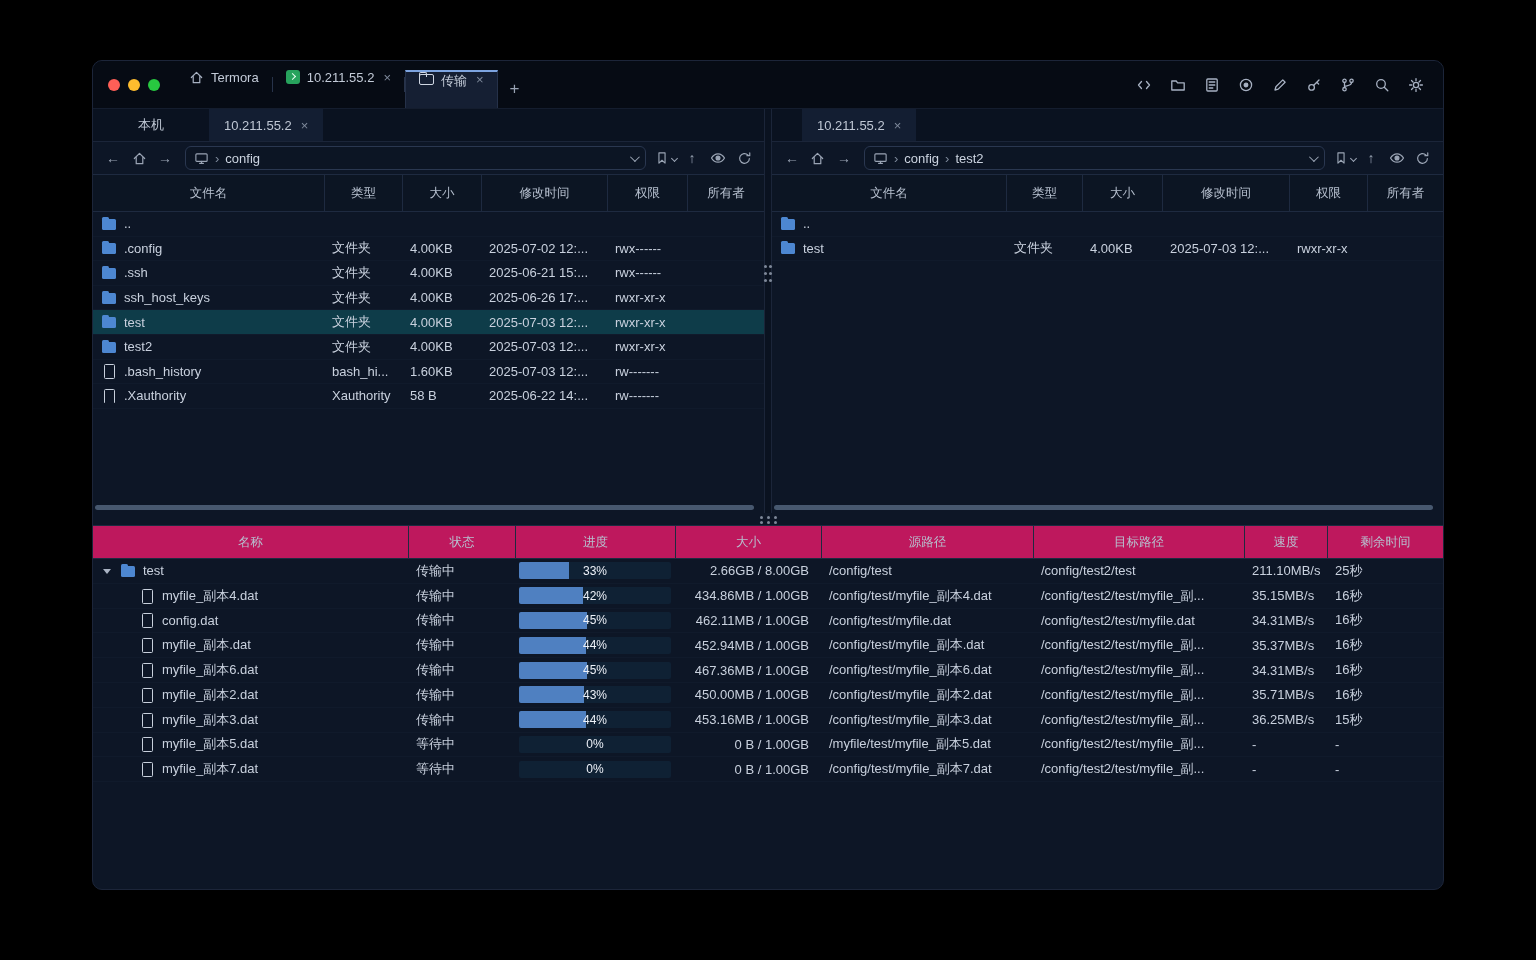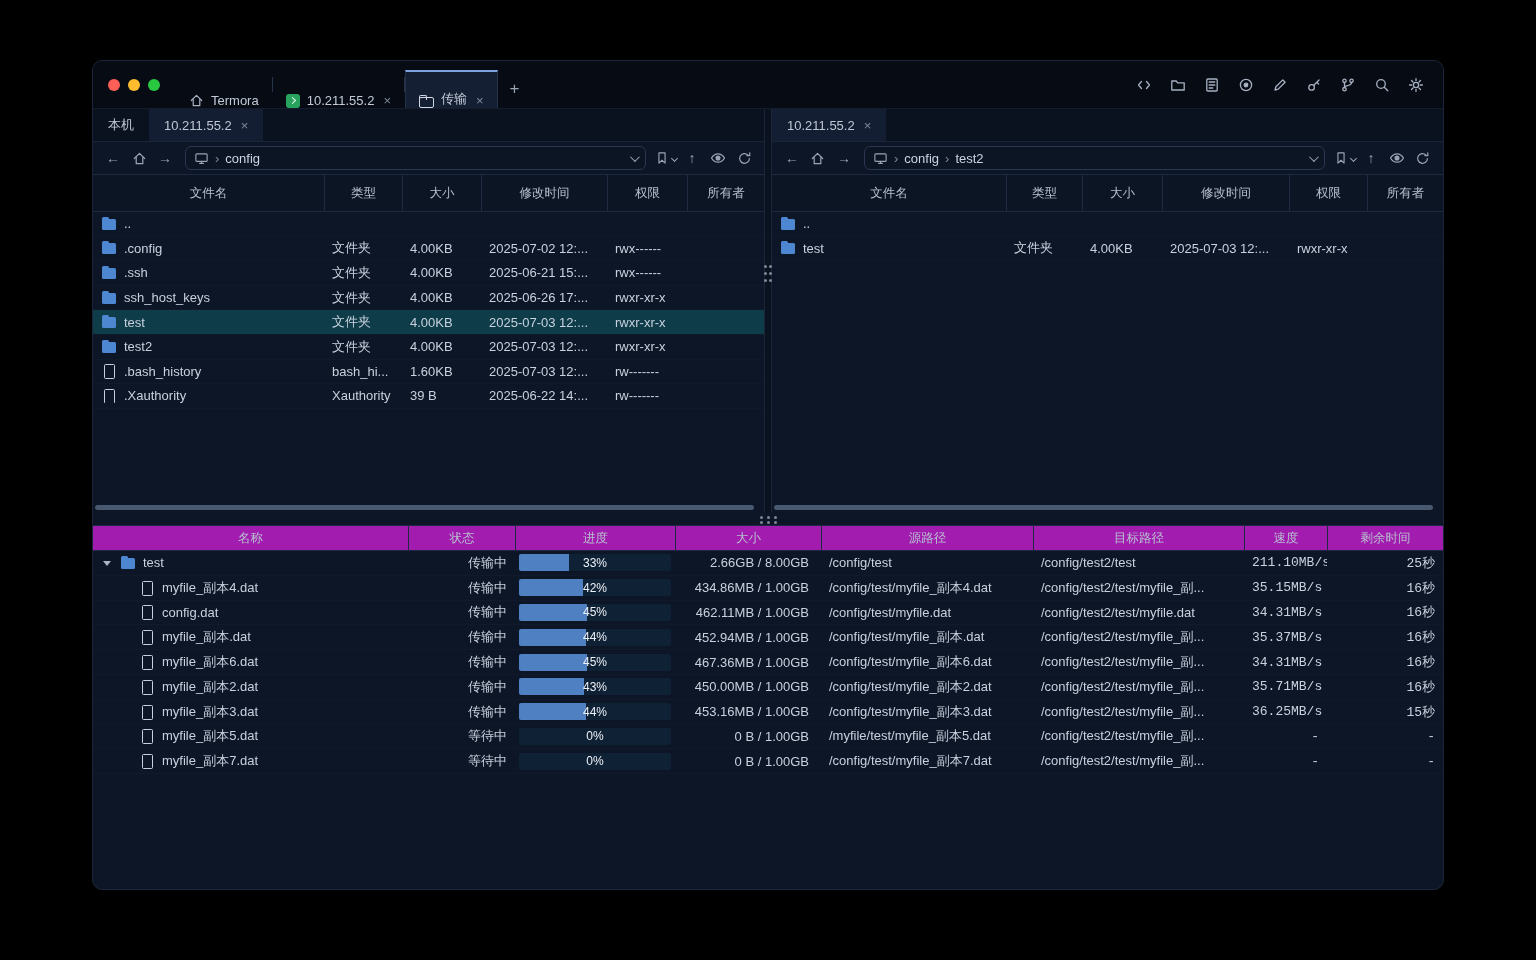--- a/index.html
+++ b/index.html
@@ -9,21 +9,21 @@
   .window { position:absolute; left:92px; top:60px; width:1352px; height:830px;
     background:#0d1626; border-radius:10px; overflow:hidden; display:flex; flex-direction:column;
     border:1px solid #1c2539; box-shadow:0 30px 90px rgba(0,0,0,.95), 0 8px 30px rgba(0,0,0,.8);
     color:#c9d1de; font-size:13px; }
 
   
   .titlebar { height:48px; background:#060b14; display:flex; align-items:stretch; flex:0 0 auto; border-bottom:1px solid #141d2e; }
   .traffic { display:flex; align-items:center; gap:8px; padding:0 16px 0 15px; }
   .tl { width:12px; height:12px; border-radius:50%; display:inline-block; }
   .ttabs { display:flex; align-items:flex-end; }
-  .ttab { height:38px; display:flex; align-items:flex-end; gap:7px; padding:0 13px; color:#c3cbd8; white-space:nowrap; }
+  .ttab { height:38px; display:flex; align-items:flex-start; gap:7px; padding:0 13px; color:#c3cbd8; white-space:nowrap; }
   .ttab.active { background:#151f33; border-top:2px solid #7da4e0; border-left:1px solid #253149; border-right:1px solid #253149; }
   .tsep { width:1px; height:15px; background:#27334a; align-self:center; }
   .x { color:#7f8a9c; font-size:13px; margin-left:2px; }
   .plusbtn { color:#98a2b3; font-size:17px; padding:0 12px; display:flex; align-items:center; height:38px; }
   .tb-icons { margin-left:auto; display:flex; align-items:center; gap:8px; padding-right:14px; }
   .tbi { width:26px; height:26px; display:flex; align-items:center; justify-content:center; border-radius:6px; color:#a7b1c2; }
   .tbi svg { stroke:#a7b1c2; fill:none; stroke-width:1.3; stroke-linecap:round; stroke-linejoin:round; }
   .term-ico { width:14px; height:14px; border-radius:3px; background:#27a35d; position:relative; flex:0 0 auto; }
   .term-ico::after { content:""; position:absolute; left:4px; top:3.5px; width:4px; height:4px;
     border-right:1.5px solid #eafff2; border-top:1.5px solid #eafff2; transform:rotate(45deg); }
@@ -31,21 +31,21 @@
   .wfold::after { content:""; position:absolute; inset:2px 0 0 0; border:1.3px solid #cfd6e2; border-radius:2px; }
   .wfold::before { content:""; position:absolute; left:0; top:0; width:6px; height:4px; border:1.3px solid #cfd6e2; border-bottom:none; border-radius:2px 2px 0 0; }
 
   
   .main { display:flex; height:404px; flex:0 0 auto; }
   .pane { width:672px; display:flex; flex-direction:column; background:#0d1626; min-width:0; }
   .pane.left  { --cols:231px 78px 79px 126px 80px 1fr; }
   .pane.right { --cols:234px 76px 80px 127px 78px 1fr; }
 
   .ptabs { height:33px; display:flex; align-items:stretch; background:#0a1220; border-bottom:1px solid #1b2539; flex:0 0 auto; }
-  .ptab { display:flex; align-items:center; gap:7px; padding:0 15px; color:#bfc7d4; }
+  .ptab { display:flex; align-items:center; gap:7px; padding:0 15px; color:#bfc7d4;margin-left:30px; }
   .ptab.active { background:#131e32; }
   .ptab .x { display:none; }
   .ptab.showx .x { display:inline; }
 
   .ptoolbar { height:32px; display:flex; align-items:center; padding:0 8px; gap:2px; flex:0 0 auto; }
   .navbtn { min-width:24px; height:24px; display:flex; align-items:center; justify-content:center; color:#9aa4b4; font-size:14px; border-radius:5px; gap:2px; }
   .navbtn svg { stroke:#9aa4b4; fill:none; stroke-width:1.3; stroke-linecap:round; stroke-linejoin:round; }
   .pathbar { flex:1; height:24px; border:1px solid #2a3750; border-radius:6px; display:flex; align-items:center; gap:6px; padding:0 8px; margin:0 6px; background:#0c1524; }
   .pathbar svg { stroke:#9aa4b4; fill:none; stroke-width:1.2; stroke-linecap:round; }
   .pathbar .seg { color:#ccd4e0; font-size:13px; }
@@ -76,30 +76,30 @@
   .vsplit { width:8px; background:#0a1220; border-left:1px solid #1b2539; border-right:1px solid #1b2539; display:flex; align-items:center; justify-content:center; }
   .vdots { width:3px; height:3px; border-radius:50%; background:#7d8798; position:relative; left:-2px; top:-45px;
     box-shadow:0 7px 0 #7d8798, 0 14px 0 #7d8798, 5px 0 0 #7d8798, 5px 7px 0 #7d8798, 5px 14px 0 #7d8798; }
 
   .hsplit { height:12px; display:flex; align-items:center; justify-content:center; background:#0d1626; flex:0 0 auto; }
   .hdots { width:3px; height:3px; border-radius:50%; background:#7d8798; position:relative; left:-7px; top:-2px;
     box-shadow:7px 0 0 #7d8798, 14px 0 0 #7d8798, 0 5px 0 #7d8798, 7px 5px 0 #7d8798, 14px 5px 0 #7d8798; }
 
   
   .transfers { flex:1 1 auto; display:flex; flex-direction:column; --tcols:315px 107px 160px 146px 212px 211px 83px 1fr; min-height:0; }
-  .theader { display:grid; grid-template-columns:var(--tcols); height:26px; background:#a21caf;
+  .theader { display:grid; grid-template-columns:var(--tcols); height:34px; background:#be185d;
     border-top:1px solid #1e2a40; border-bottom:1px solid #1e2a40; flex:0 0 auto; }
   .tbody { flex:1; overflow:hidden; }
   .trow { display:grid; grid-template-columns:var(--tcols); height:24.8px; align-items:center; border-bottom:1px solid #101a2b; }
   .tname { display:flex; align-items:center; gap:7px; padding-left:8px; white-space:nowrap; overflow:hidden; }
   .trow.child .tname { padding-left:46px; }
   .expander { width:12px; height:12px; position:relative; visibility:hidden; flex:0 0 auto; }
   .expander.show { visibility:visible; }
   .expander::after { content:""; position:absolute; left:2px; top:4px; border-left:4.5px solid transparent; border-right:4.5px solid transparent; border-top:5.5px solid #aab4c4; }
-  .c { text-align:right;font-family:Liberation Mono, monospace; }
+  .c { text-align:left; }
   .r { text-align:right; padding-right:12px; }
   .prog { display:flex; align-items:flex-end; justify-content:center; }
   .track { position:relative; width:152px; height:17px; background:#0f2134; border-radius:2px; overflow:hidden; }
   .fill { position:absolute; left:0; top:0; bottom:0; background:#4f80c1; }
   .ptxt { position:absolute; inset:0; display:flex; align-items:center; justify-content:center; font-size:12px; color:#edf1f8; }
 </style>
 </head>
 <body>
 
 <div class="window">
@@ -327,21 +327,21 @@
             <div class="cell">2025-07-03 12:...</div>
             <div class="cell">rw-------</div>
             <div class="cell"></div>
           </div>
           <div class="frow">
             <div class="cell ncell">
               <span class="ficon icon-file"></span>
               <span>.Xauthority</span>
             </div>
             <div class="cell">Xauthority</div>
-            <div class="cell">39 B</div>
+            <div class="cell">58 B</div>
             <div class="cell">2025-06-22 14:...</div>
             <div class="cell">rw-------</div>
             <div class="cell"></div>
           </div>
         </div>
       <div class="hscroll">
           <div class="hthumb"></div>
         </div>
     </section>
 

